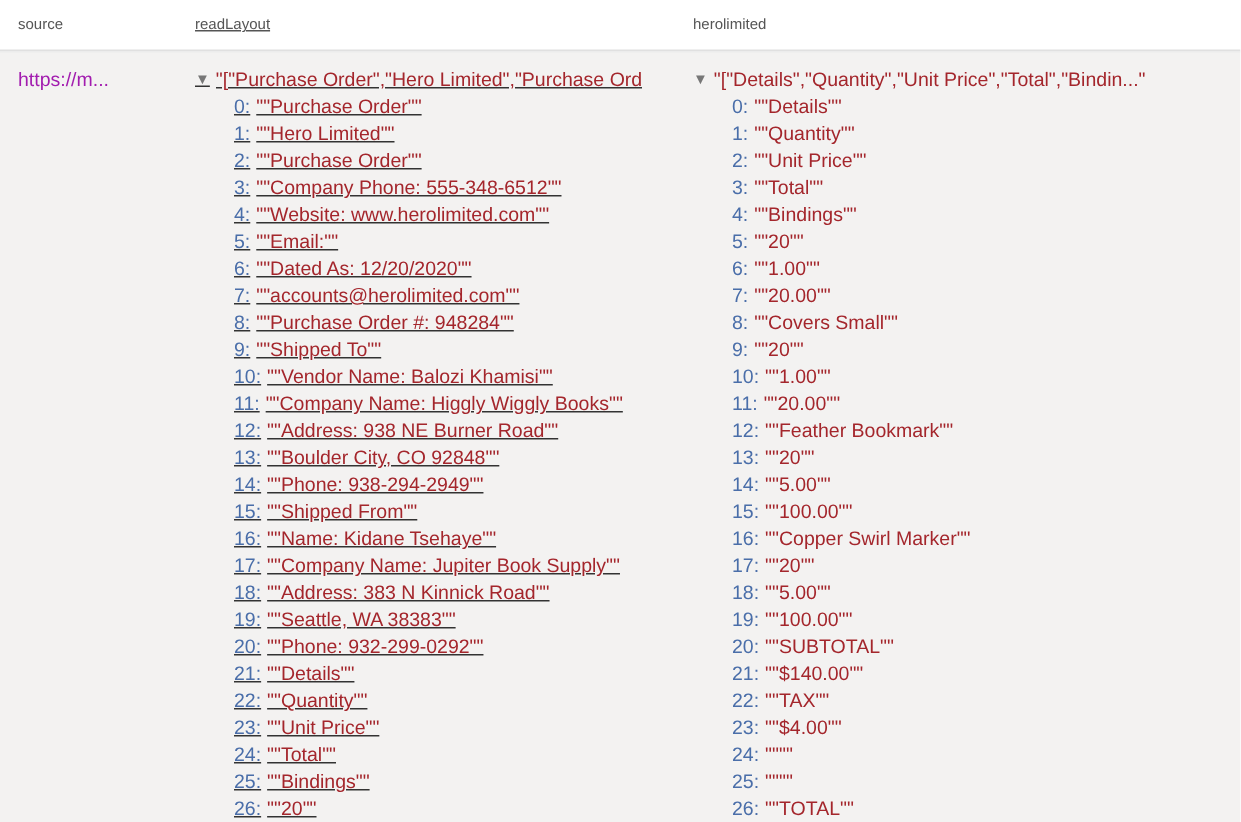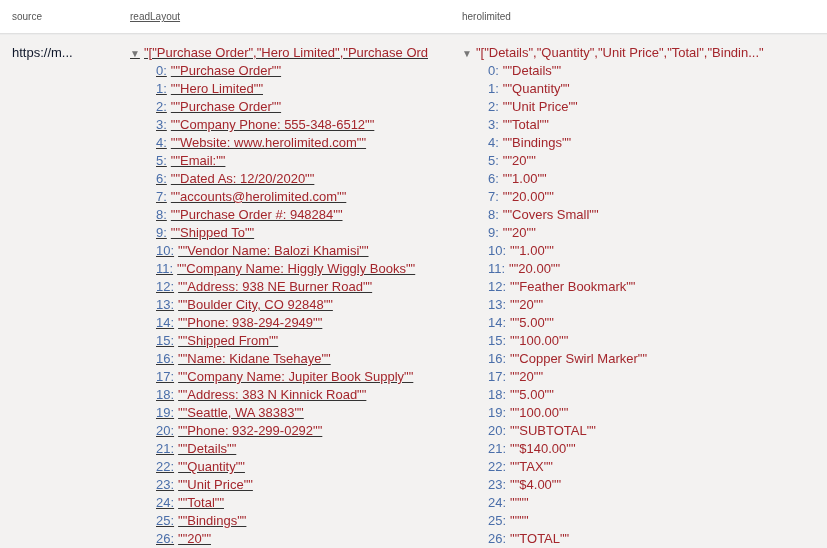--- a/index.html
+++ b/index.html
@@ -34,21 +34,21 @@
     height: calc(100% - 34px);
     background: #f3f2f1;
     border-top: 1px solid #ececec;
     overflow: hidden;
   }
   .body .col {
     padding: 10px 10px 10px 12px;
     overflow: hidden;
   }
   .src-text {
-    color: #0f172a;
+    color: #a21caf;
     white-space: nowrap;
     overflow: hidden;
     text-overflow: ellipsis;
     width: 100%;
   }
   .tree-header {
     display: flex;
     align-items: flex-start;
     gap: 4px;
     color: #a4262c;

